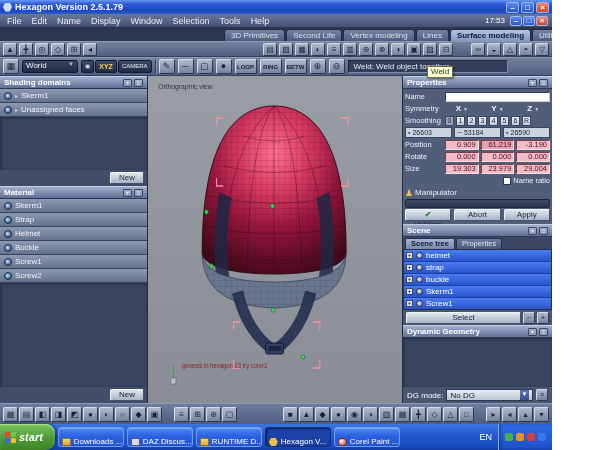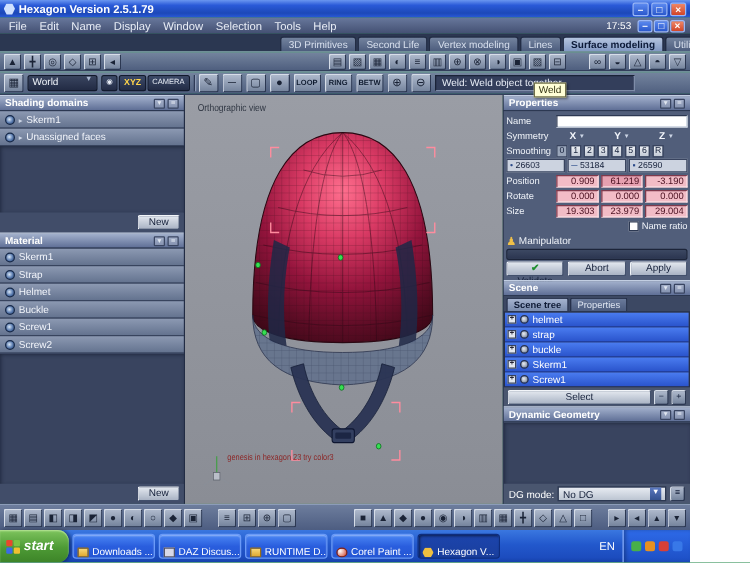--- a/index.html
+++ b/index.html
@@ -567,27 +567,27 @@
         <span>Downloads ...</span>
       </div>
     <div class="taskbtn">
         <span class="ticon dazicon"></span>
         <span>DAZ Discus...</span>
       </div>
     <div class="taskbtn">
         <span class="ticon folder"></span>
         <span>RUNTIME D...</span>
       </div>
+    <div class="taskbtn active">
+        <span class="ticon hexicon"></span>
+        <span>Hexagon V...</span>
+      </div>
     <div class="taskbtn">
         <span class="ticon corelicon"></span>
         <span>Corel Paint ...</span>
-      </div>
-    <div class="taskbtn active">
-        <span class="ticon hexicon"></span>
-        <span>Hexagon V...</span>
       </div>
     <span class="lang">EN</span>
     <div class="tray">
       <span class="tico" style="background:#48b048"></span>
       <span class="tico" style="background:#e89020"></span>
       <span class="tico" style="background:#d84038"></span>
       <span class="tico" style="background:#3878e8"></span>
 
     </div>
   </div>

